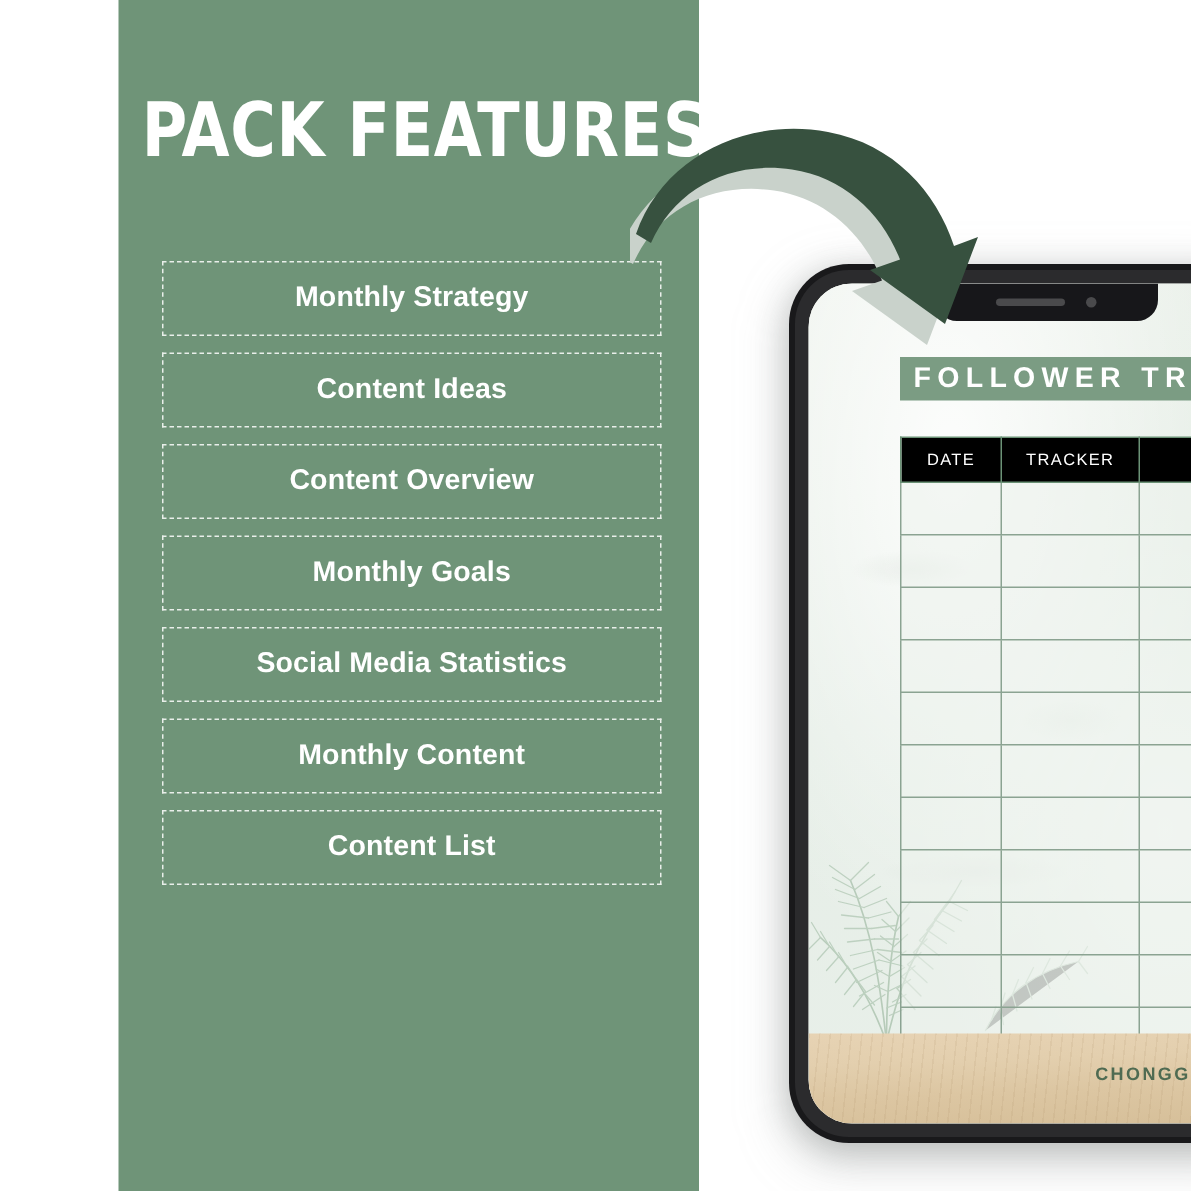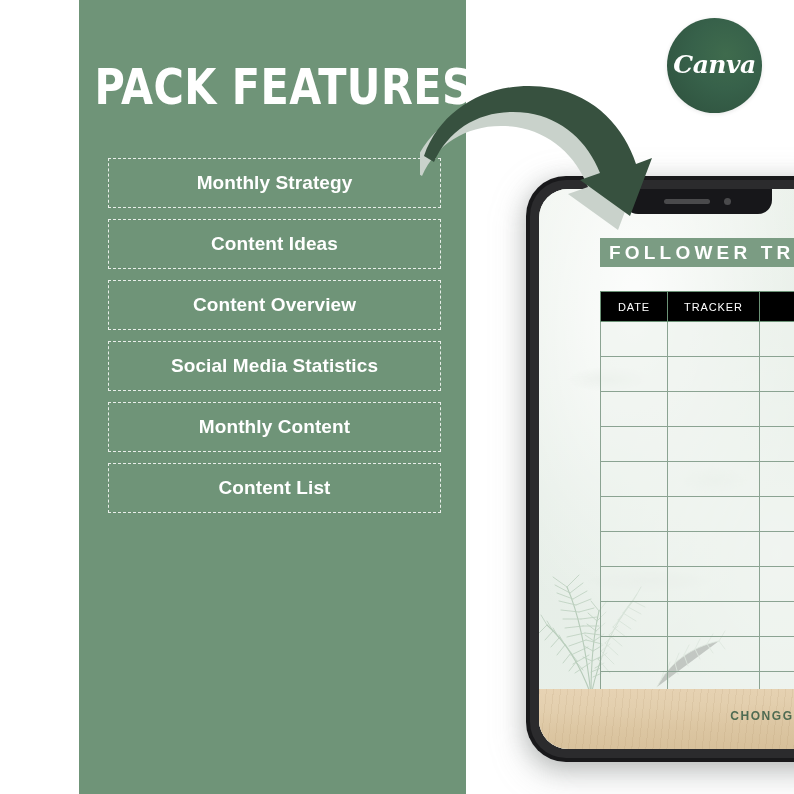--- a/index.html
+++ b/index.html
@@ -48,21 +48,21 @@
     letter-spacing: 0.5px;
     line-height: 1;
     transform: scaleX(0.92);
     transform-origin: center center;
     white-space: nowrap;
   }
 
   .feature-list {
     position: absolute;
     left: 29px;
-    top: 158px;
+    top: 174px;
     width: 333px;
   }
 
   .feature-box {
     height: 50px;
     margin-bottom: 11px;
     border: 1.4px dashed rgba(255,255,255,0.85);
     display: flex;
     align-items: center;
     justify-content: center;
@@ -515,20 +515,23 @@
       <div class="feature-box">
         <span class="feature-label">Monthly Strategy</span>
       </div>
       <div class="feature-box">
         <span class="feature-label">Content Ideas</span>
       </div>
       <div class="feature-box">
         <span class="feature-label">Content Overview</span>
       </div>
       <div class="feature-box">
+        <span class="feature-label">Monthly Goals</span>
+      </div>
+      <div class="feature-box">
         <span class="feature-label">Social Media Statistics</span>
       </div>
       <div class="feature-box">
         <span class="feature-label">Monthly Content</span>
       </div>
       <div class="feature-box">
         <span class="feature-label">Content List</span>
       </div>
     </div>
   </div>
@@ -555,17 +558,14 @@
                  L232 78
                  L210 136
                  L160 100
                  L180 93
                  C168 62 142 38 108 33
                  C66 27 30 46 14 82 Z"></path>
       </g>
     </svg>
   </div>
 
-  <div class="canva-badge">
-    <span class="canva-badge-text">Canva</span>
-  </div>
 
 </div>
 
 </body></html>

